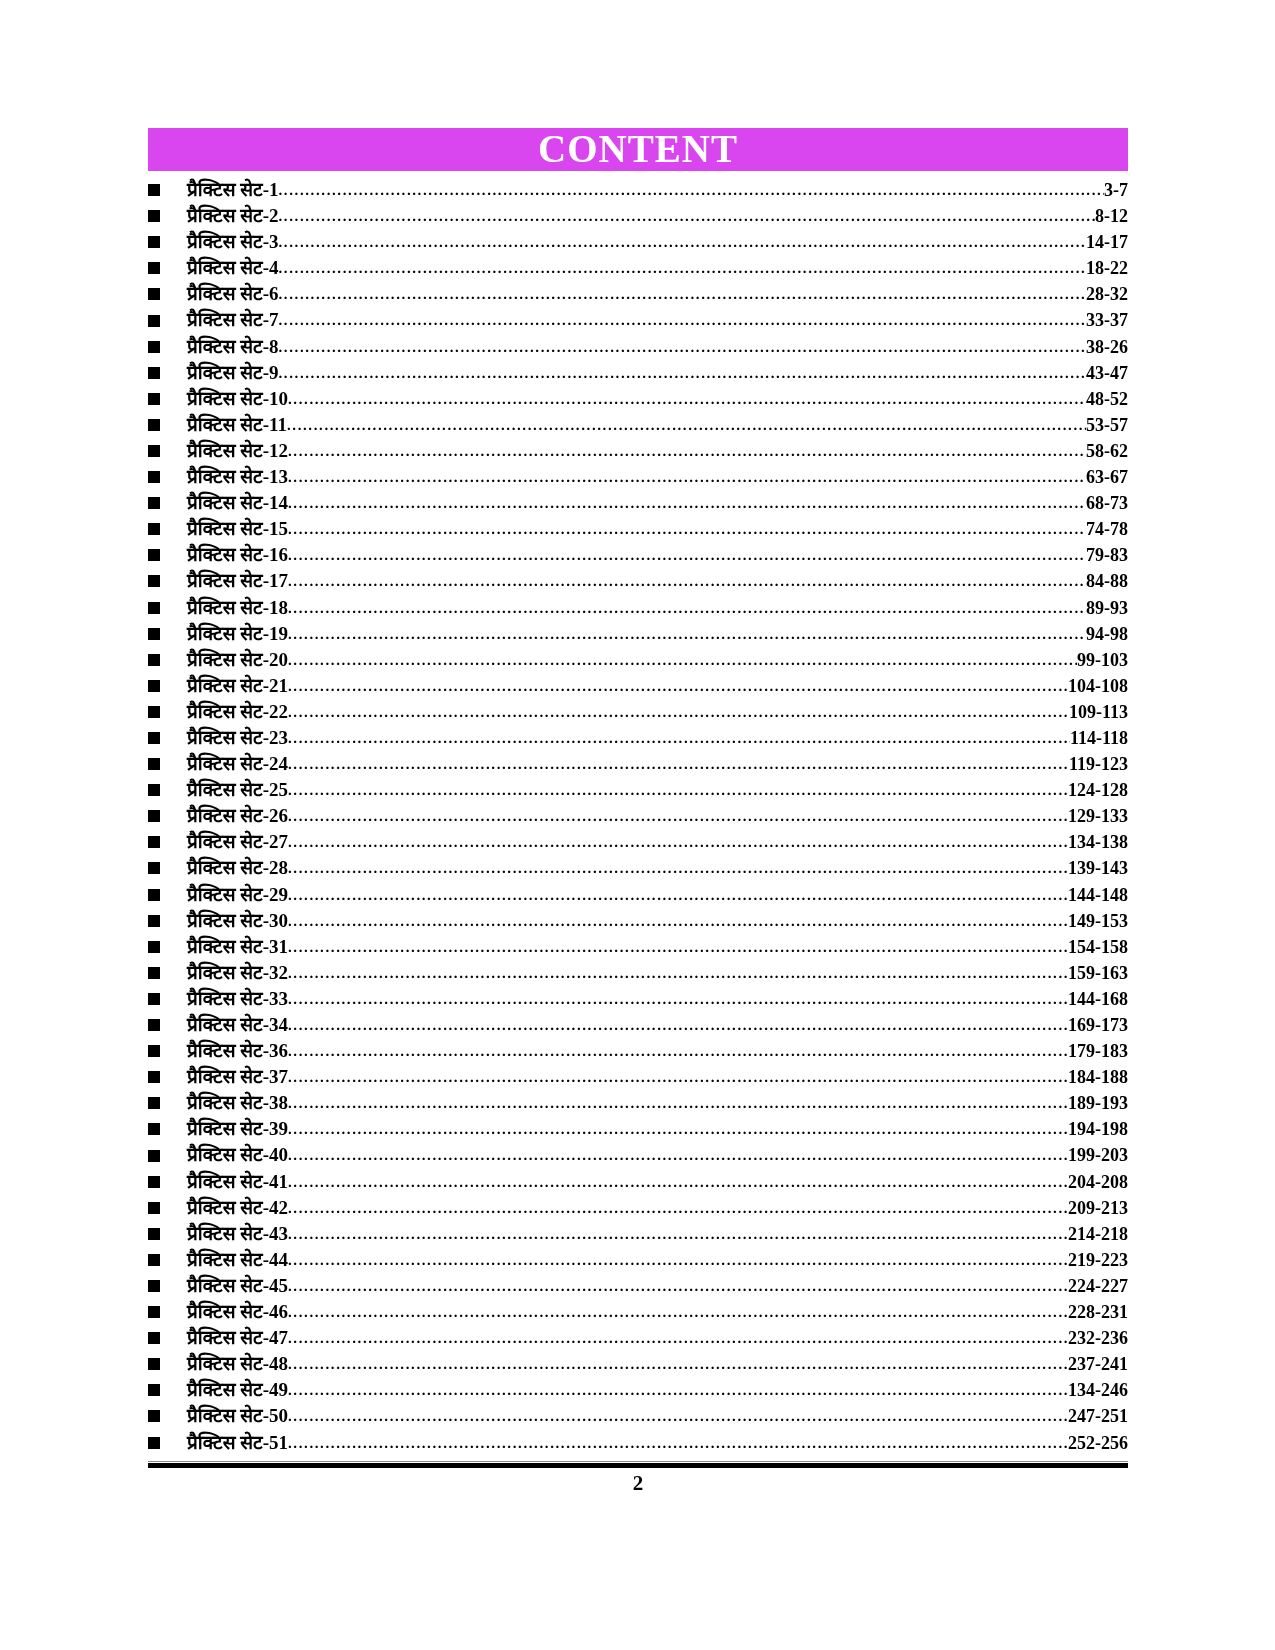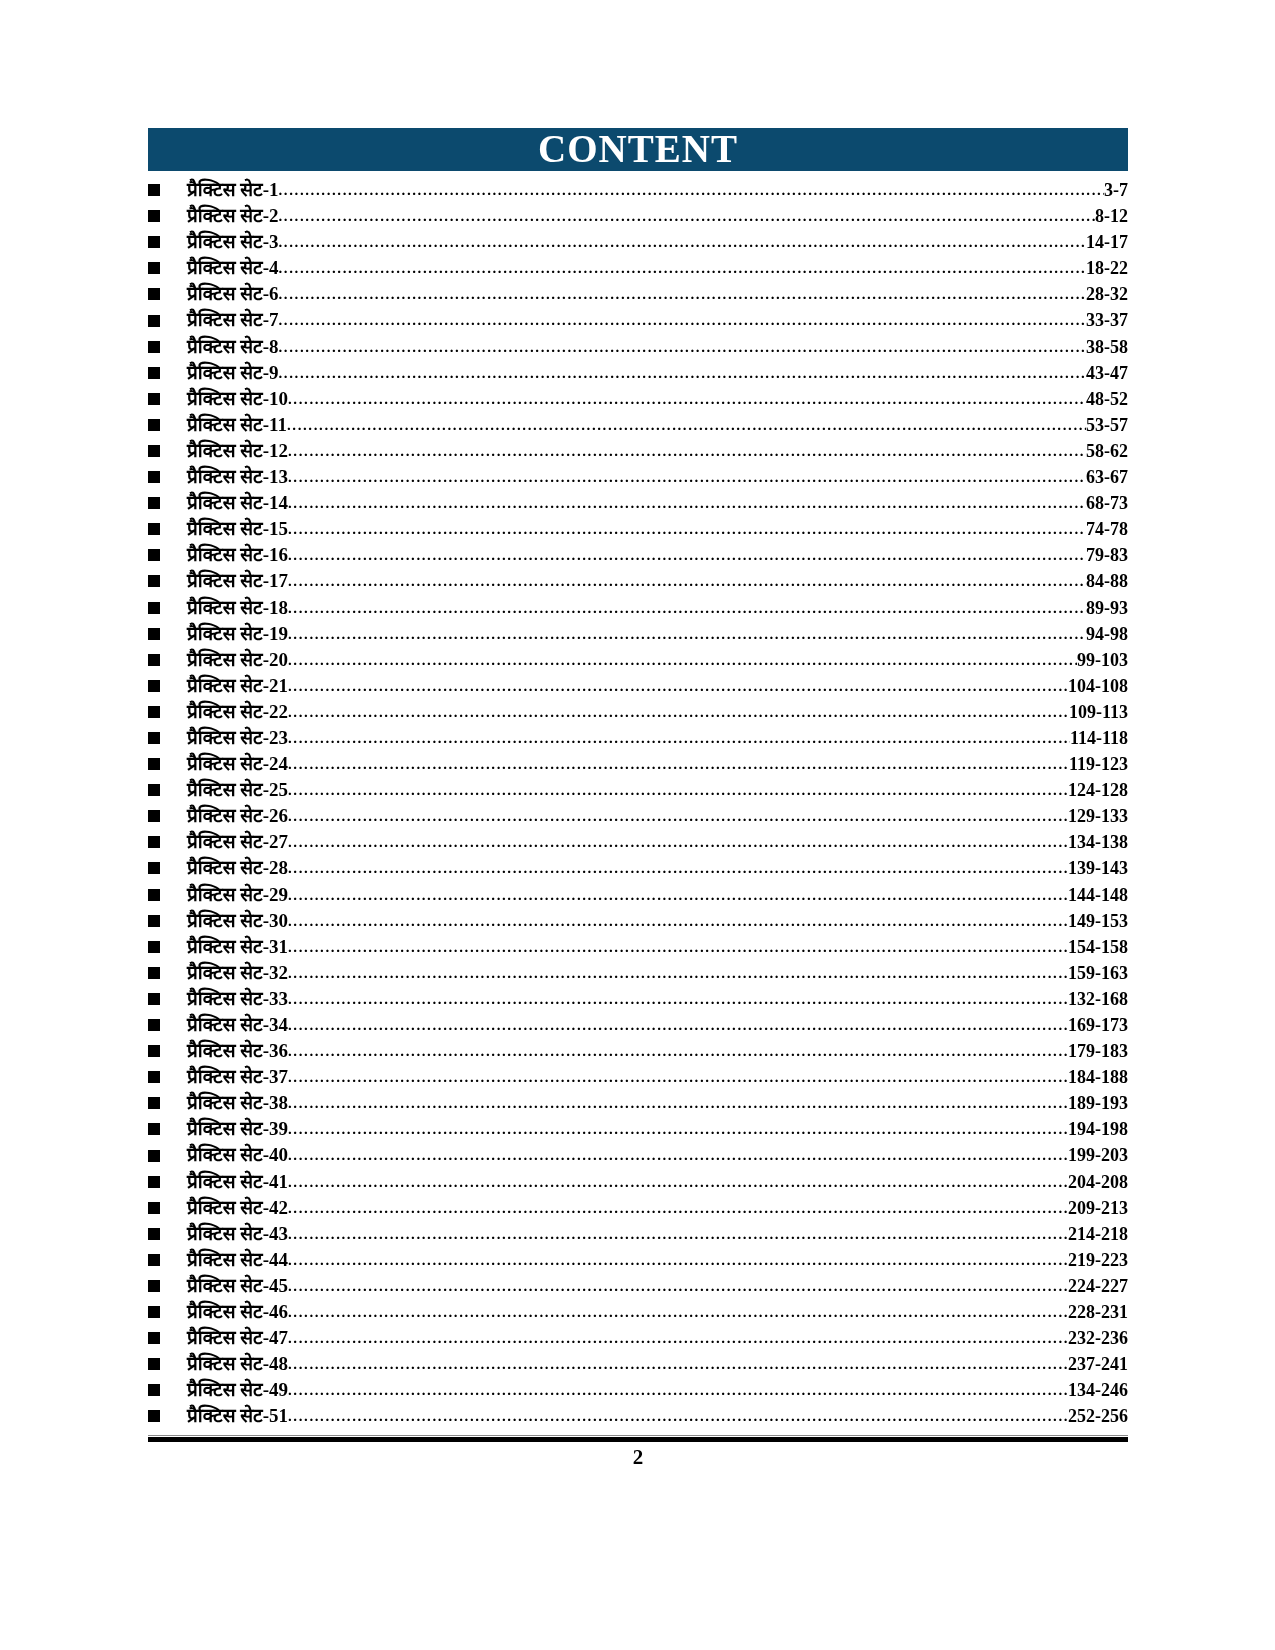--- a/index.html
+++ b/index.html
@@ -14,21 +14,21 @@
     overflow: hidden;
   }
   .content {
     position: absolute;
     left: 148px;
     top: 128px;
     width: 980px;
   }
   .header-bar {
     height: 43px;
-    background: #0c4a6e;
+    background: #d946ef;
     display: flex;
     align-items: center;
     justify-content: center;
     margin-bottom: 6px;
   }
   .header-title {
     color: #ffffff;
     font-size: 39px;
     font-weight: bold;
     letter-spacing: 1px;
@@ -148,21 +148,21 @@
     <span class="bullet"></span>
     <span class="toc-label">प्रैक्टिस सेट-7</span>
     <span class="leader"></span>
     <span class="toc-pages">33-37</span>
   </div>
 
   <div class="toc-row">
     <span class="bullet"></span>
     <span class="toc-label">प्रैक्टिस सेट-8</span>
     <span class="leader"></span>
-    <span class="toc-pages">38-58</span>
+    <span class="toc-pages">38-26</span>
   </div>
 
   <div class="toc-row">
     <span class="bullet"></span>
     <span class="toc-label">प्रैक्टिस सेट-9</span>
     <span class="leader"></span>
     <span class="toc-pages">43-47</span>
   </div>
 
   <div class="toc-row">
@@ -323,21 +323,21 @@
     <span class="bullet"></span>
     <span class="toc-label">प्रैक्टिस सेट-32</span>
     <span class="leader"></span>
     <span class="toc-pages">159-163</span>
   </div>
 
   <div class="toc-row">
     <span class="bullet"></span>
     <span class="toc-label">प्रैक्टिस सेट-33</span>
     <span class="leader"></span>
-    <span class="toc-pages">132-168</span>
+    <span class="toc-pages">144-168</span>
   </div>
 
   <div class="toc-row">
     <span class="bullet"></span>
     <span class="toc-label">प्रैक्टिस सेट-34</span>
     <span class="leader"></span>
     <span class="toc-pages">169-173</span>
   </div>
 
 
@@ -432,20 +432,26 @@
     <span class="toc-pages">237-241</span>
   </div>
 
   <div class="toc-row">
     <span class="bullet"></span>
     <span class="toc-label">प्रैक्टिस सेट-49</span>
     <span class="leader"></span>
     <span class="toc-pages">134-246</span>
   </div>
 
+  <div class="toc-row">
+    <span class="bullet"></span>
+    <span class="toc-label">प्रैक्टिस सेट-50</span>
+    <span class="leader"></span>
+    <span class="toc-pages">247-251</span>
+  </div>
 
   <div class="toc-row">
     <span class="bullet"></span>
     <span class="toc-label">प्रैक्टिस सेट-51</span>
     <span class="leader"></span>
     <span class="toc-pages">252-256</span>
   </div>
 </div>
 
     <div class="footer">

